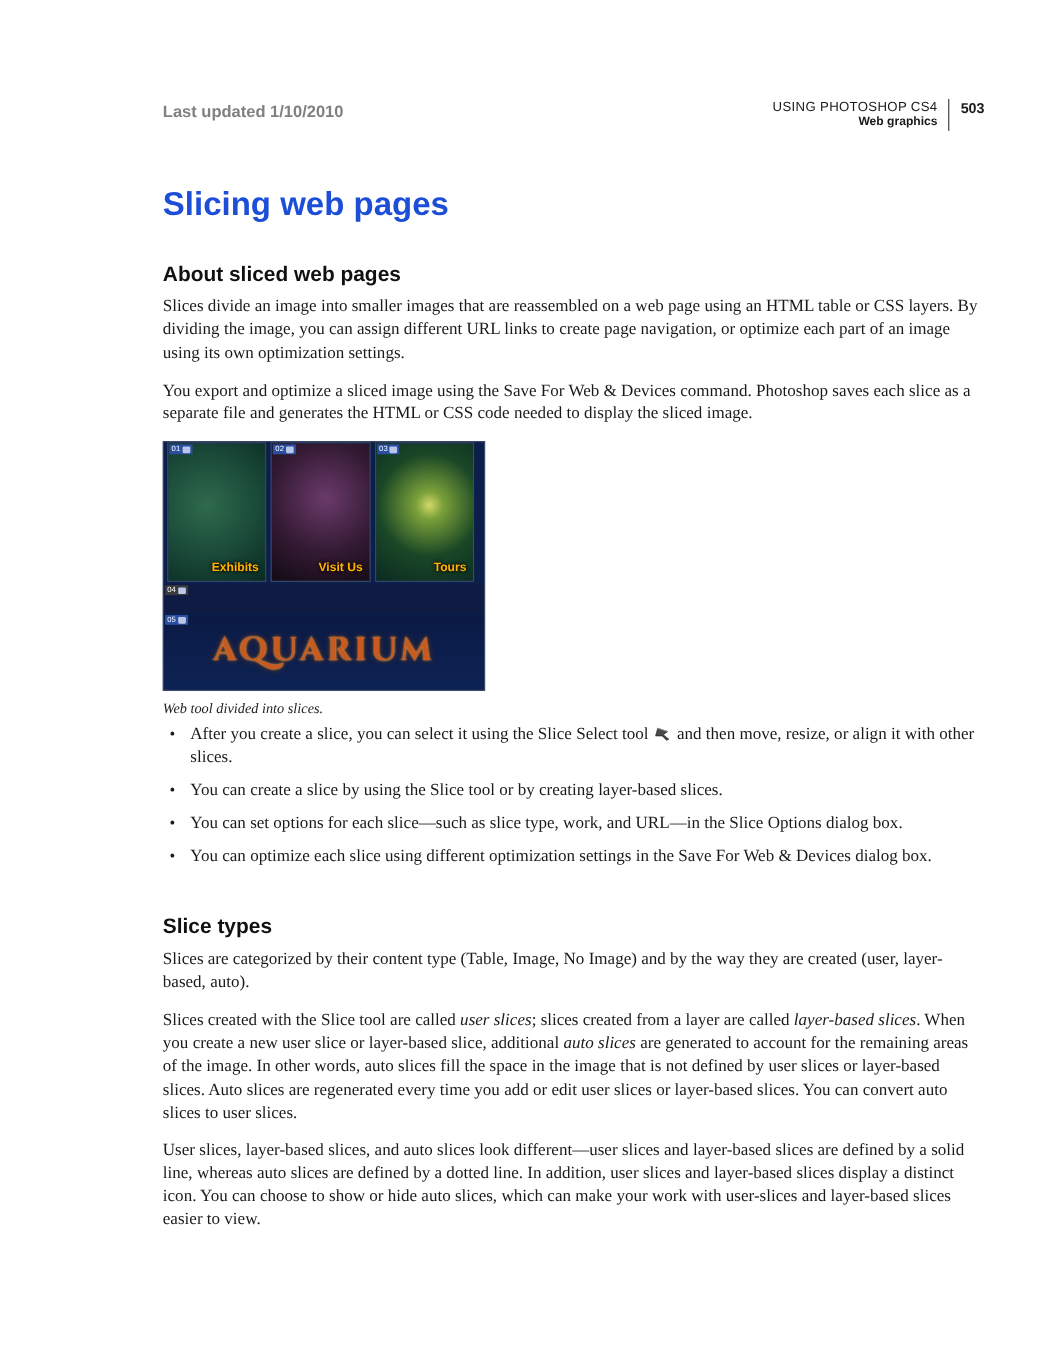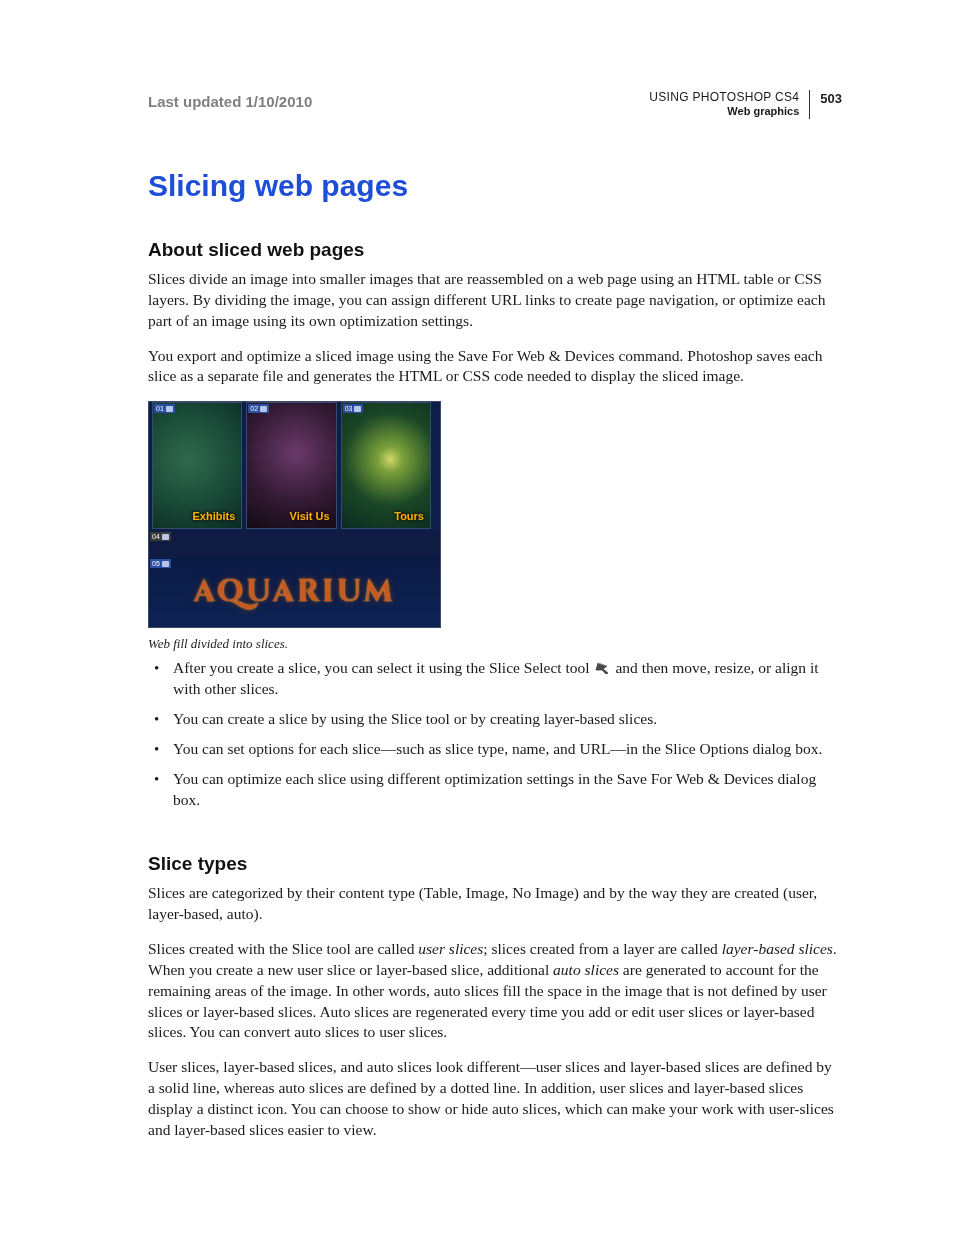--- a/index.html
+++ b/index.html
@@ -7,21 +7,21 @@
     padding: 0;
     background: #fff;
     font-family: "Minion Pro", "Times New Roman", Times, serif;
     color: #1a1a1a;
     width: 954px;
   }
   .page {
     box-sizing: border-box;
     width: 954px;
     min-height: 1235px;
-    padding: 90px 112px 60px 148px;
+    padding: 90px 59px 60px 148px;
     position: relative;
   }
 
   
   .hdr {
     display: flex;
     justify-content: space-between;
     align-items: flex-start;
     margin-bottom: 50px;
   }
@@ -264,35 +264,35 @@
           </div>
       </div>
       <div class="row-logo">
         <div class="slice-tag">
             <span>05</span>
             <span class="box"></span>
           </div>
         <div class="aquarium">AQUARIUM</div>
       </div>
     </div>
-    <div class="fig-caption">Web fill divided into slices.</div>
+    <div class="fig-caption">Web tool divided into slices.</div>
   </div>
 
 
   <ul class="bullets">
     <li>
       <span>After you create a slice, you can select it using the Slice Select tool </span><span class="tool-icon">
         <svg width="18" height="15" viewBox="0 0 18 15">
           <path d="M2 10 L4 3 L13 6 L9 9 L14 13 L12 14 L8 10 Z" fill="#4a4a4a" stroke="#1a1a1a" stroke-width="0.6"></path>
           <path d="M4 3 L13 6" stroke="#cfcfcf" stroke-width="0.6"></path>
         </svg>
       </span><span> and then move, resize, or align it with other slices.</span>
     </li>
     <li>You can create a slice by using the Slice tool or by creating layer-based slices.</li>
-    <li>You can set options for each slice—such as slice type, name, and URL—in the Slice Options dialog box.</li>
+    <li>You can set options for each slice—such as slice type, work, and URL—in the Slice Options dialog box.</li>
     <li>You can optimize each slice using different optimization settings in the Save For Web &amp; Devices dialog box.</li>
   </ul>
 
   <h2 class="section later">Slice types</h2>
   <p class="body">Slices are categorized by their content type (Table, Image, No Image) and by the way they are created (user, layer-based, auto).</p>
   <p class="body">
     <span>Slices created with the Slice tool are called </span><span class="italic">user slices</span><span>; slices created from a layer are called </span><span class="italic">layer-based slices</span><span>. When you create a new user slice or layer-based slice, additional </span><span class="italic">auto slices</span><span> are generated to account for the remaining areas of the image. In other words, auto slices fill the space in the image that is not defined by user slices or layer-based slices. Auto slices are regenerated every time you add or edit user slices or layer-based slices. You can convert auto slices to user slices.</span>
   </p>
   <p class="body">User slices, layer-based slices, and auto slices look different—user slices and layer-based slices are defined by a solid line, whereas auto slices are defined by a dotted line. In addition, user slices and layer-based slices display a distinct icon. You can choose to show or hide auto slices, which can make your work with user-slices and layer-based slices easier to view.</p>
 

